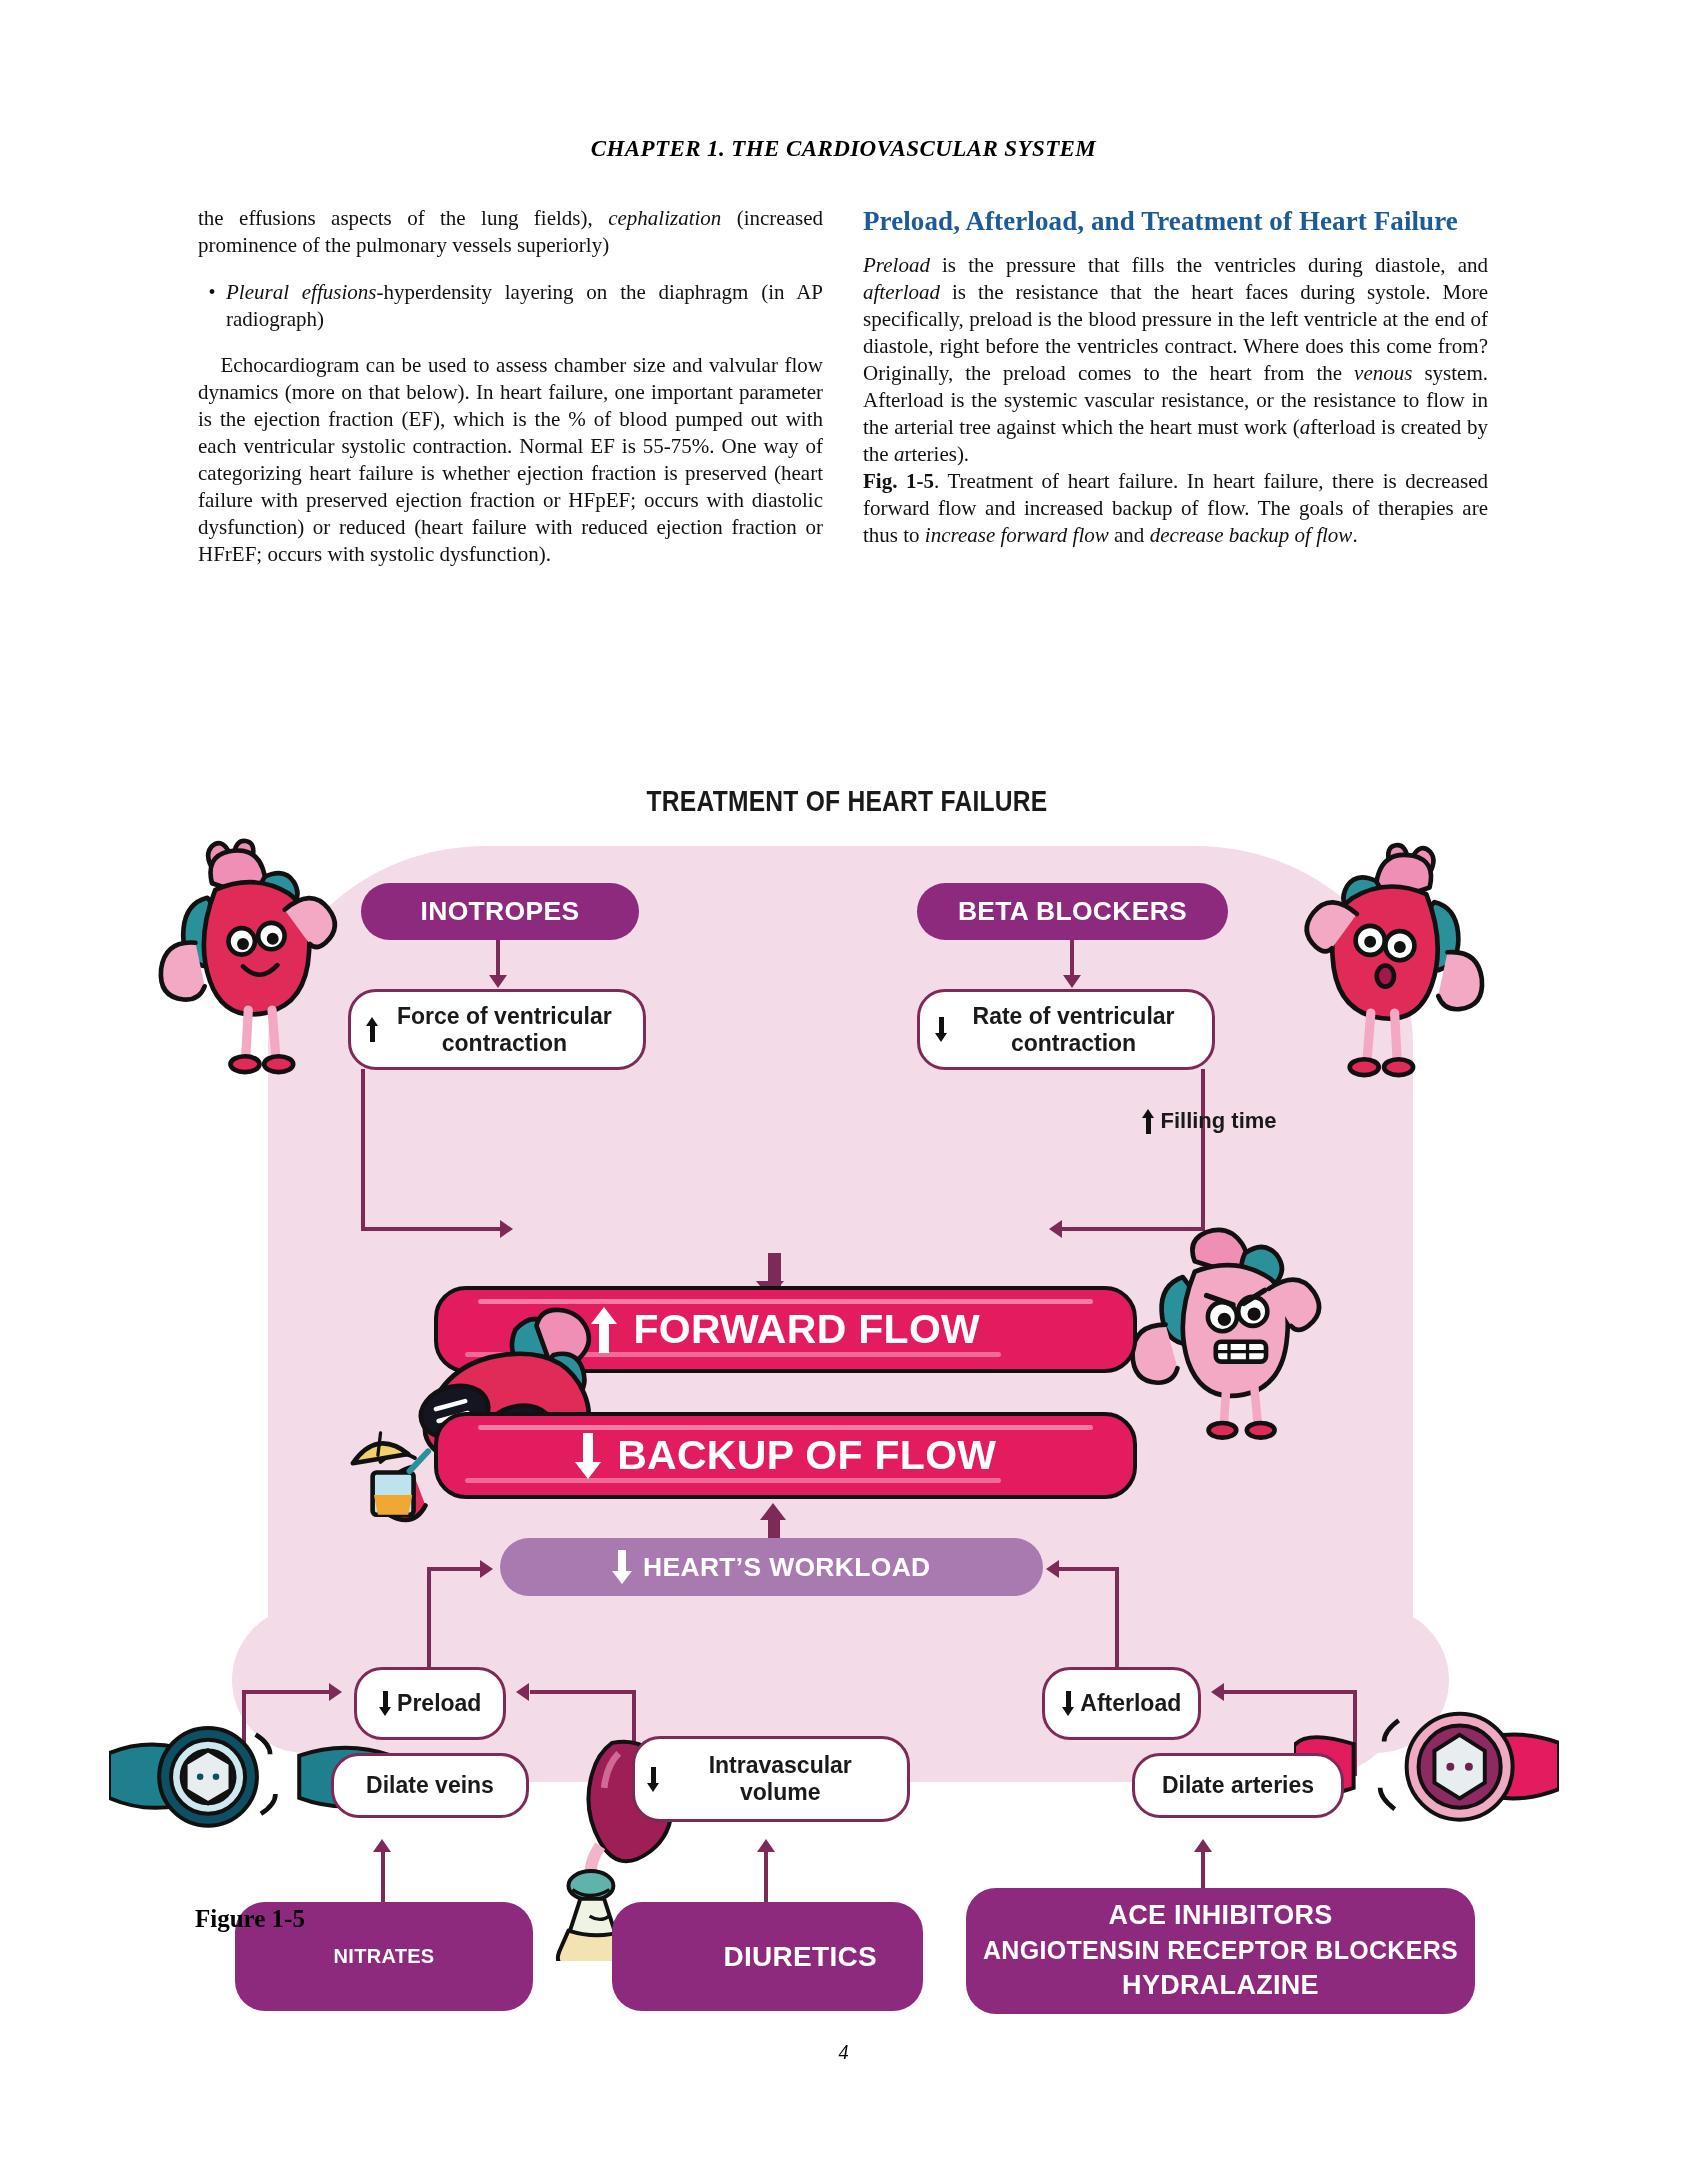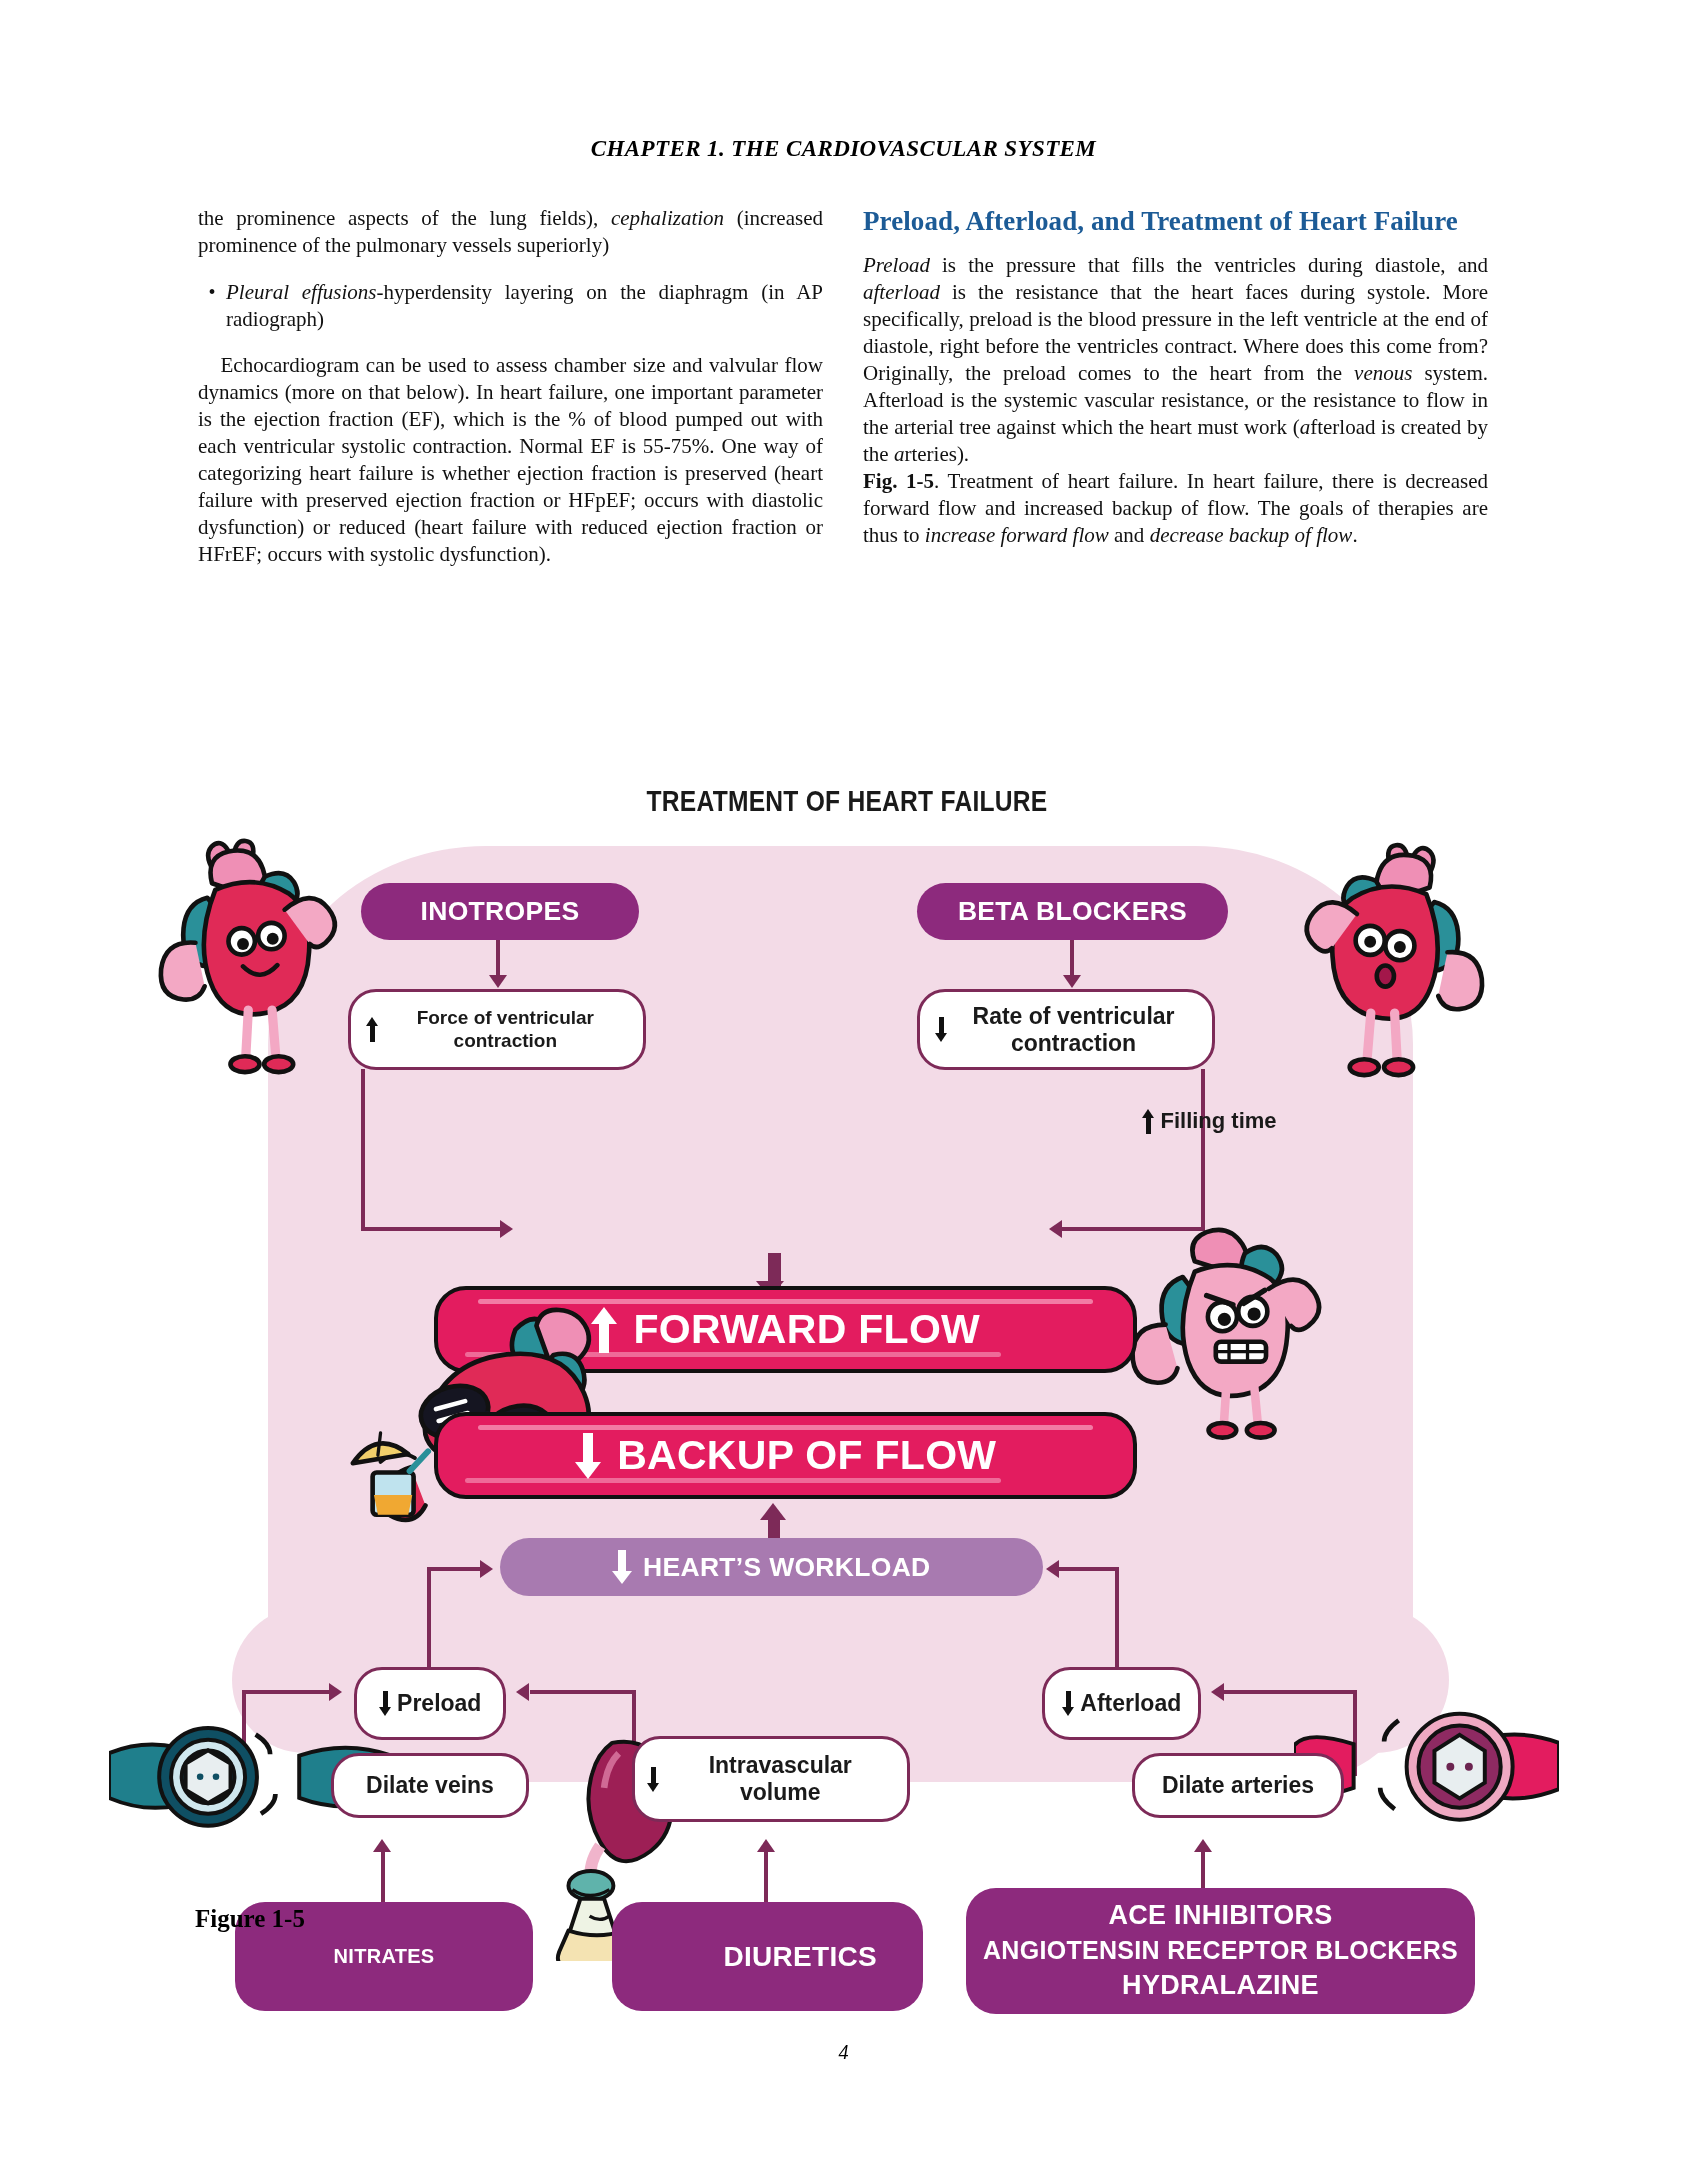--- a/index.html
+++ b/index.html
@@ -126,21 +126,21 @@
   .char{position:absolute;}
 </style>
 </head>
 <body>
 
 <div class="page">
 
   <div class="runhead">CHAPTER 1.  THE CARDIOVASCULAR SYSTEM</div>
 
   <div class="col col-l">
-    <p><span>the prominence aspects of the lung fields), </span><i>cephalization</i><span> (increased prominence of the pulmonary vessels superiorly)</span></p>
+    <p><span>the effusions aspects of the lung fields), </span><i>cephalization</i><span> (increased prominence of the pulmonary vessels superiorly)</span></p>
 
     <div class="bullet-row">
       <div class="bullet-dot">•</div>
       <div class="bullet-txt"><i>Pleural effusions</i><span>-hyperdensity layering on the diaphragm (in AP radiograph)</span></div>
     </div>
 
     <div class="gap"></div>
     <p class="indent">Echocardiogram can be used to assess chamber size and valvular flow dynamics (more on that below). In heart failure, one important parameter is the ejection fraction (EF), which is the % of blood pumped out with each ventricular systolic contraction. Normal EF is 55-75%. One way of categorizing heart failure is whether ejection fraction is preserved (heart failure with preserved ejection fraction or HFpEF; occurs with diastolic dysfunction) or reduced (heart failure with reduced ejection fraction or HFrEF; occurs with systolic dysfunction).</p>
   </div>
 
@@ -202,21 +202,21 @@
     <div class="node pill-purple" style="left:748px;top:106px;width:311px;height:57px;font-size:26.5px">BETA BLOCKERS</div>
 
     <div class="node pill-purple" style="left:192px;top:106px;width:278px;height:57px;font-size:26.5px">INOTROPES</div>
 
     <div class="ln" style="left:327px;top:163px;width:4px;height:41px"></div>
     <div class="ahead dn" style="left:320px;top:198px"></div>
 
     <div class="ln" style="left:901px;top:163px;width:4px;height:41px"></div>
     <div class="ahead dn" style="left:894px;top:198px"></div>
 
-    <div class="node box-white" style="left:179px;top:212px;width:298px;height:81px;font-size:19px;padding:0 14.6px">
+    <div class="node box-white" style="left:179px;top:212px;width:298px;height:81px;font-size:23px;padding:0 14.6px">
       <span class="blkarrow">
           <b></b>
           <i></i>
         </span>
       <span>Force of ventricular contraction</span>
     </div>
 
     <div class="node box-white" style="left:748px;top:212px;width:298px;height:81px;font-size:23px;padding:0 14.6px">
       <span class="blkarrow dn">
           <b></b>

